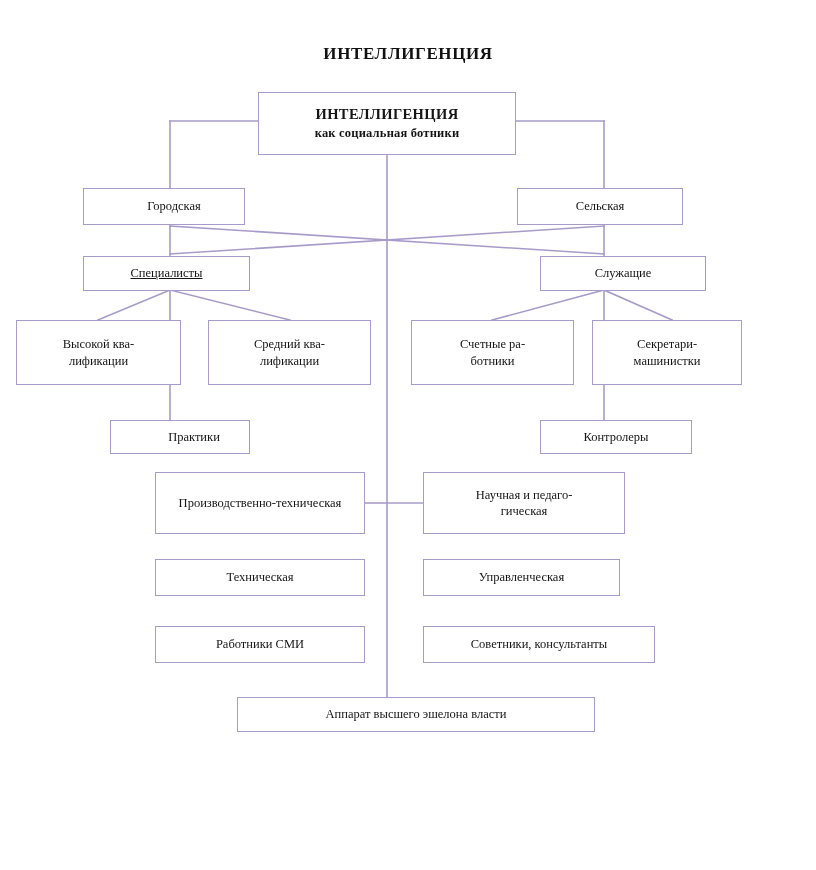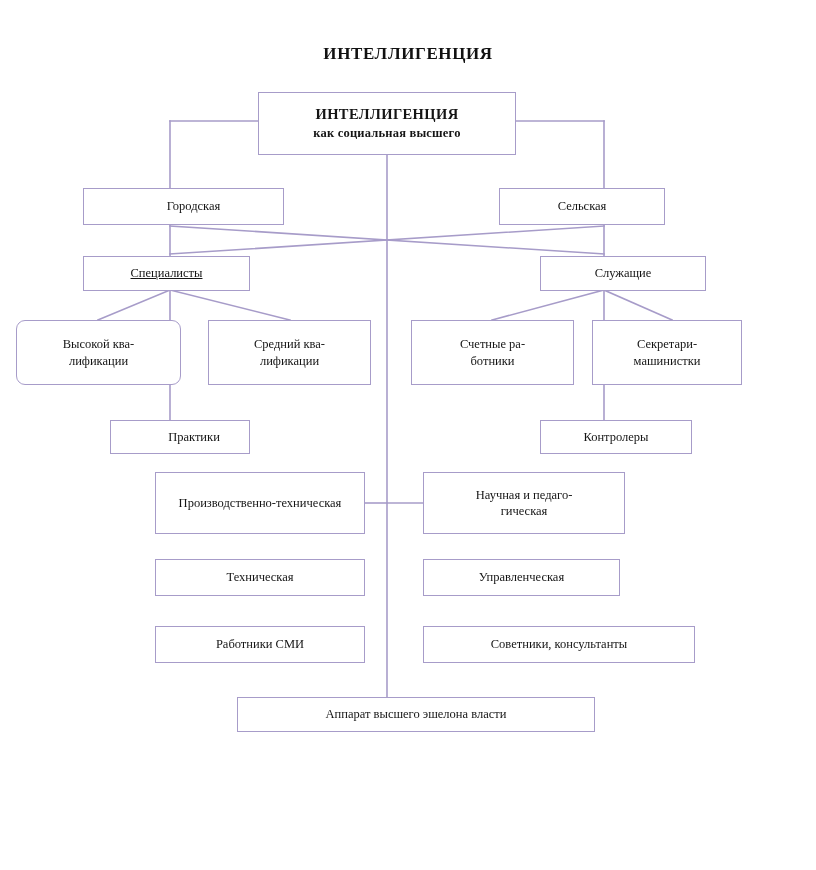--- a/index.html
+++ b/index.html
@@ -109,38 +109,38 @@
       <line x1="604" y1="290" x2="672" y2="320"></line>
       <line x1="604" y1="290" x2="604" y2="420"></line>
 
       <line x1="365" y1="503" x2="387" y2="503"></line>
       <line x1="387" y1="503" x2="423" y2="503"></line>
     </g>
   </svg>
 
   <div class="node root" style="left:258px; top:92px; width:258px; height:63px;">
     <span class="root-line1">ИНТЕЛЛИГЕНЦИЯ</span>
-    <span class="root-line2">как социальная высшего</span>
+    <span class="root-line2">как социальная ботники</span>
   </div>
 
-  <div class="node" style="left:83px; top:188px; width:201px; height:37px;padding-left:24px;">
+  <div class="node" style="left:83px; top:188px; width:162px; height:37px;padding-left:24px;">
     <span>Городская</span>
   </div>
-  <div class="node" style="left:499px; top:188px; width:166px; height:37px;">
+  <div class="node" style="left:517px; top:188px; width:166px; height:37px;">
     <span>Сельская</span>
   </div>
 
   <div class="node" style="left:83px; top:256px; width:167px; height:35px;text-decoration:underline;">
     <span>Специалисты</span>
   </div>
   <div class="node" style="left:517px; top:256px; width:166px; height:35px;margin-left:23px;">
     <span>Служащие</span>
   </div>
 
-  <div class="node" style="left:16px; top:320px; width:165px; height:65px; flex-direction:column;border-radius:9px;">
+  <div class="node" style="left:16px; top:320px; width:165px; height:65px; flex-direction:column;">
     <span class="two-line">Высокой ква-</span>
     <span class="two-line">лификации</span>
   </div>
   <div class="node" style="left:208px; top:320px; width:163px; height:65px; flex-direction:column;">
     <span class="two-line">Средний ква-</span>
     <span class="two-line">лификации</span>
   </div>
   <div class="node" style="left:411px; top:320px; width:163px; height:65px; flex-direction:column;">
     <span class="two-line">Счетные ра-</span>
     <span class="two-line">ботники</span>
@@ -168,21 +168,21 @@
     <span>Работники СМИ</span>
   </div>
 
   <div class="node" style="left:423px; top:472px; width:202px; height:62px; flex-direction:column;">
     <span class="two-line">Научная и педаго-</span>
     <span class="two-line">гическая</span>
   </div>
   <div class="node" style="left:423px; top:559px; width:197px; height:37px;">
     <span>Управленческая</span>
   </div>
-  <div class="node" style="left:423px; top:626px; width:272px; height:37px;">
+  <div class="node" style="left:423px; top:626px; width:232px; height:37px;">
     <span>Советники, консультанты</span>
   </div>
 
   <div class="node" style="left:237px; top:697px; width:358px; height:35px;">
     <span>Аппарат высшего эшелона власти</span>
   </div>
 
 </div>
 
 </body></html>

